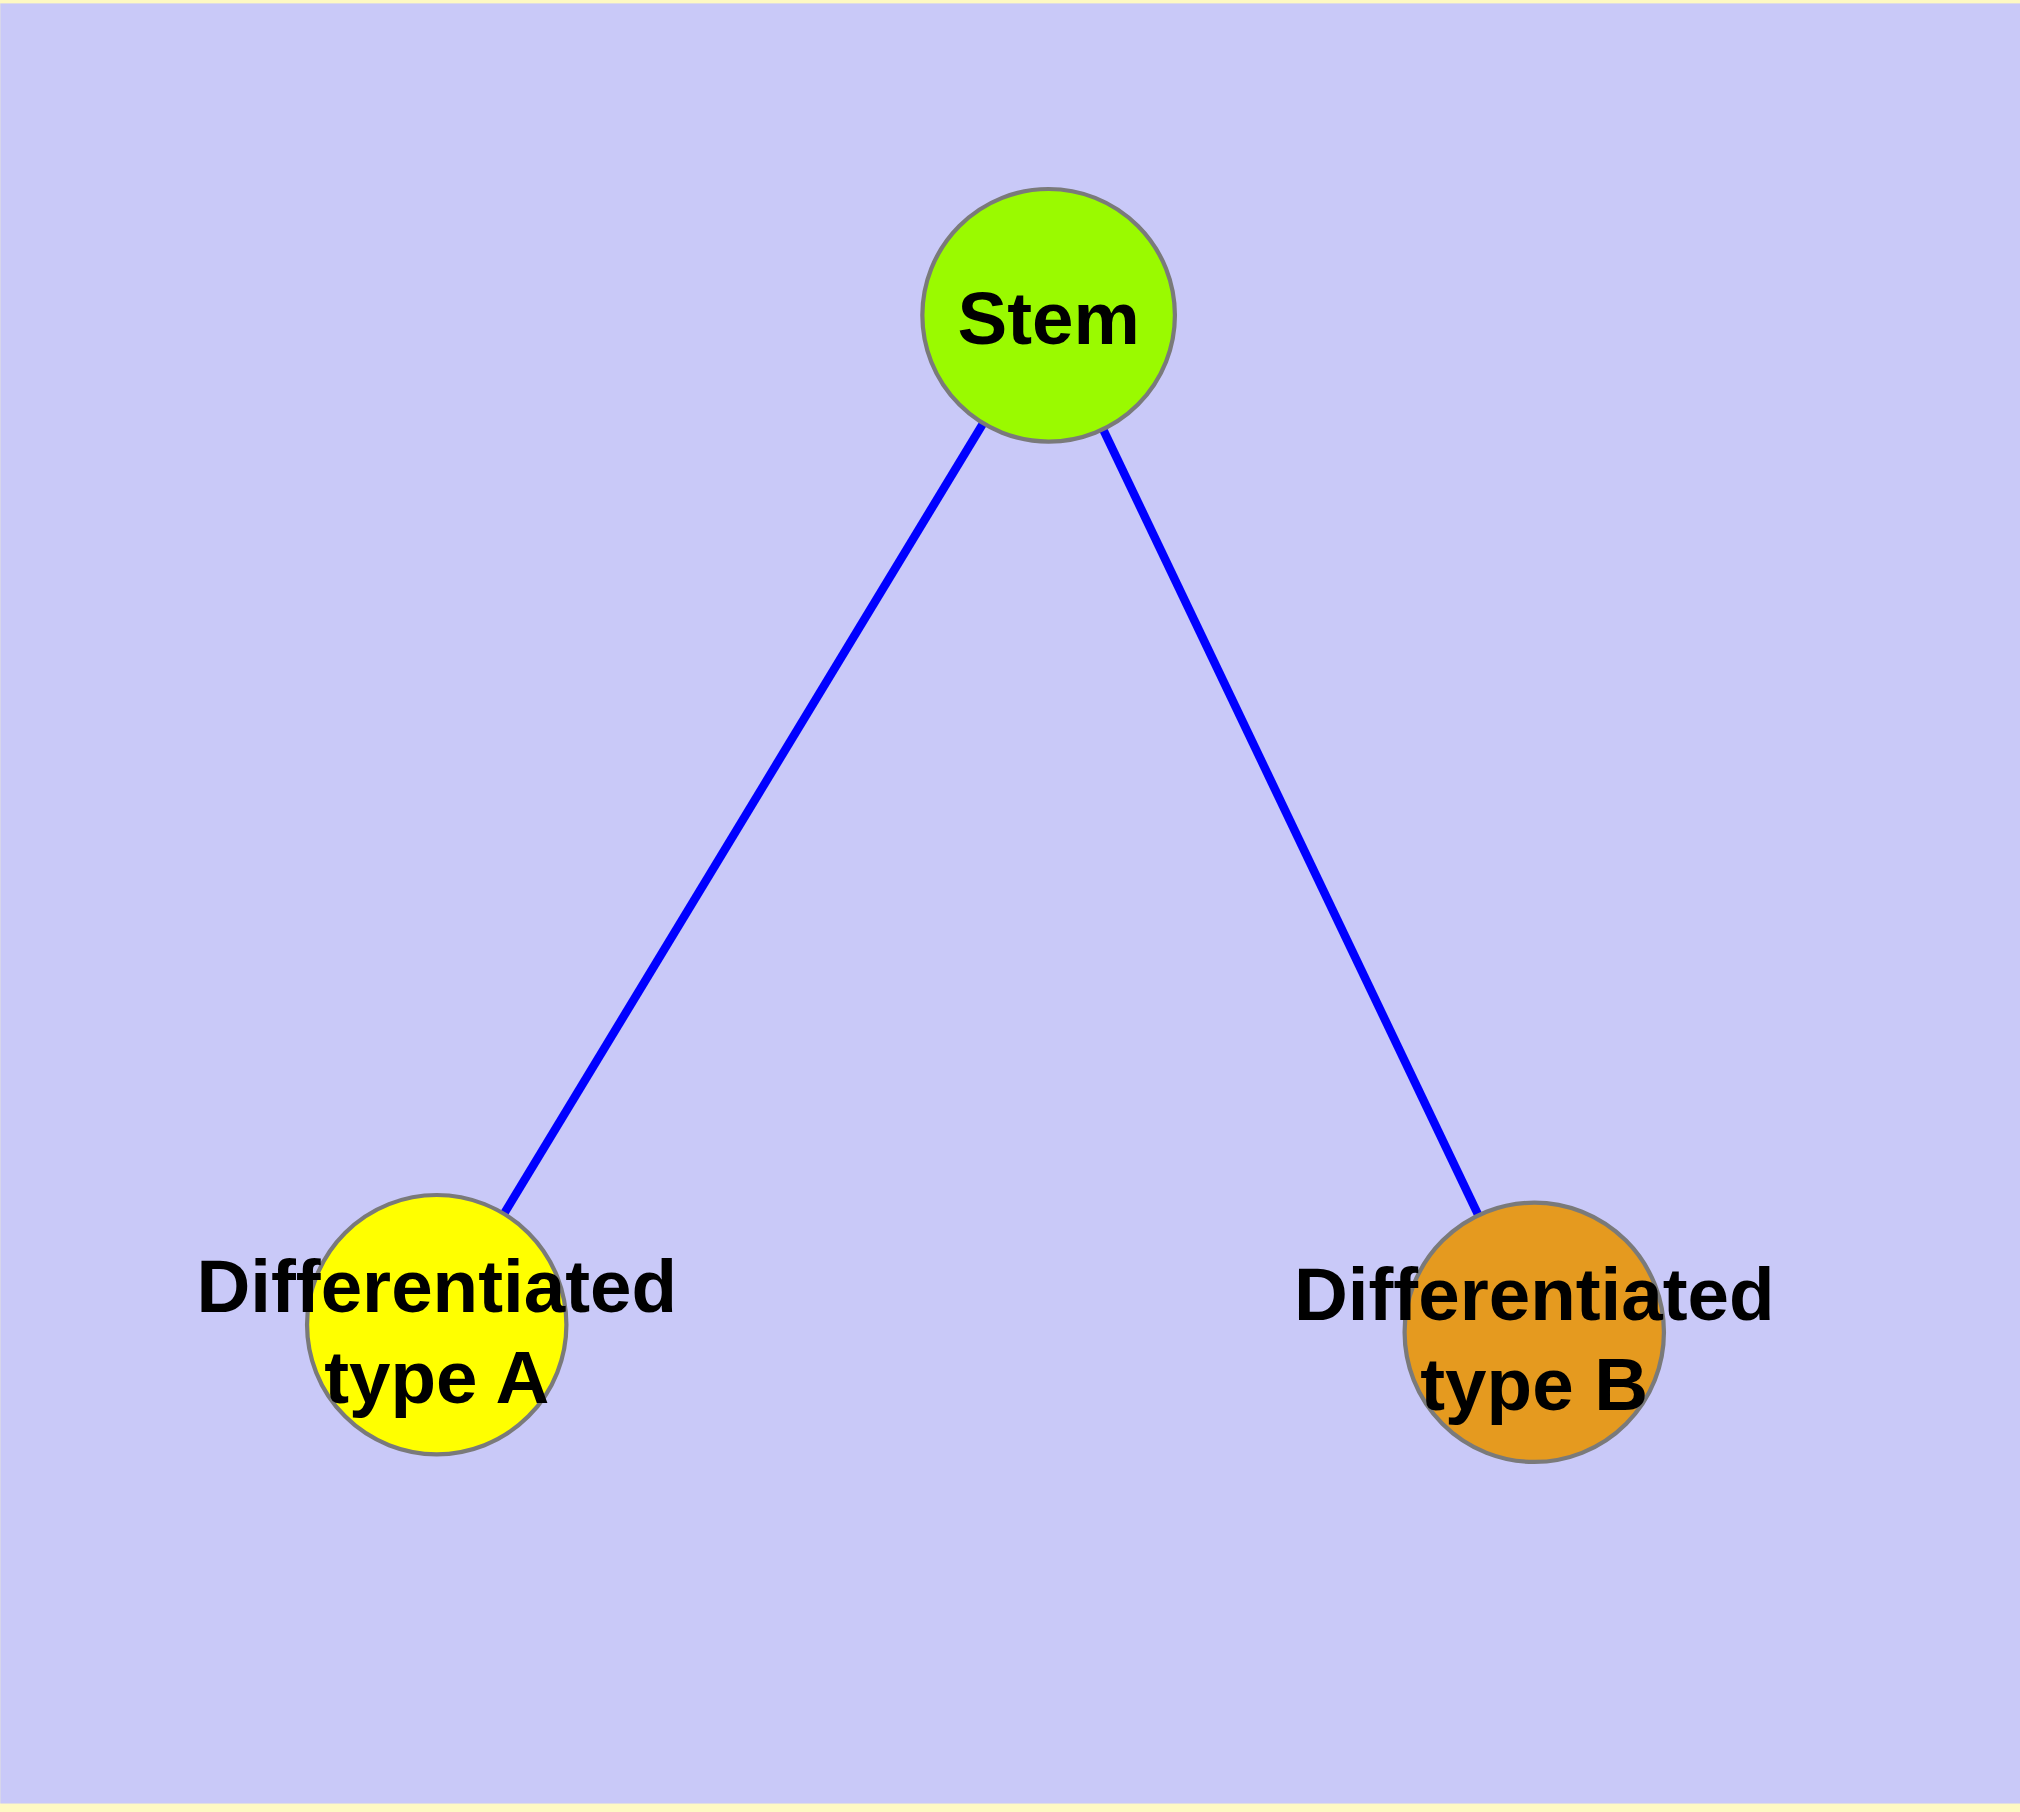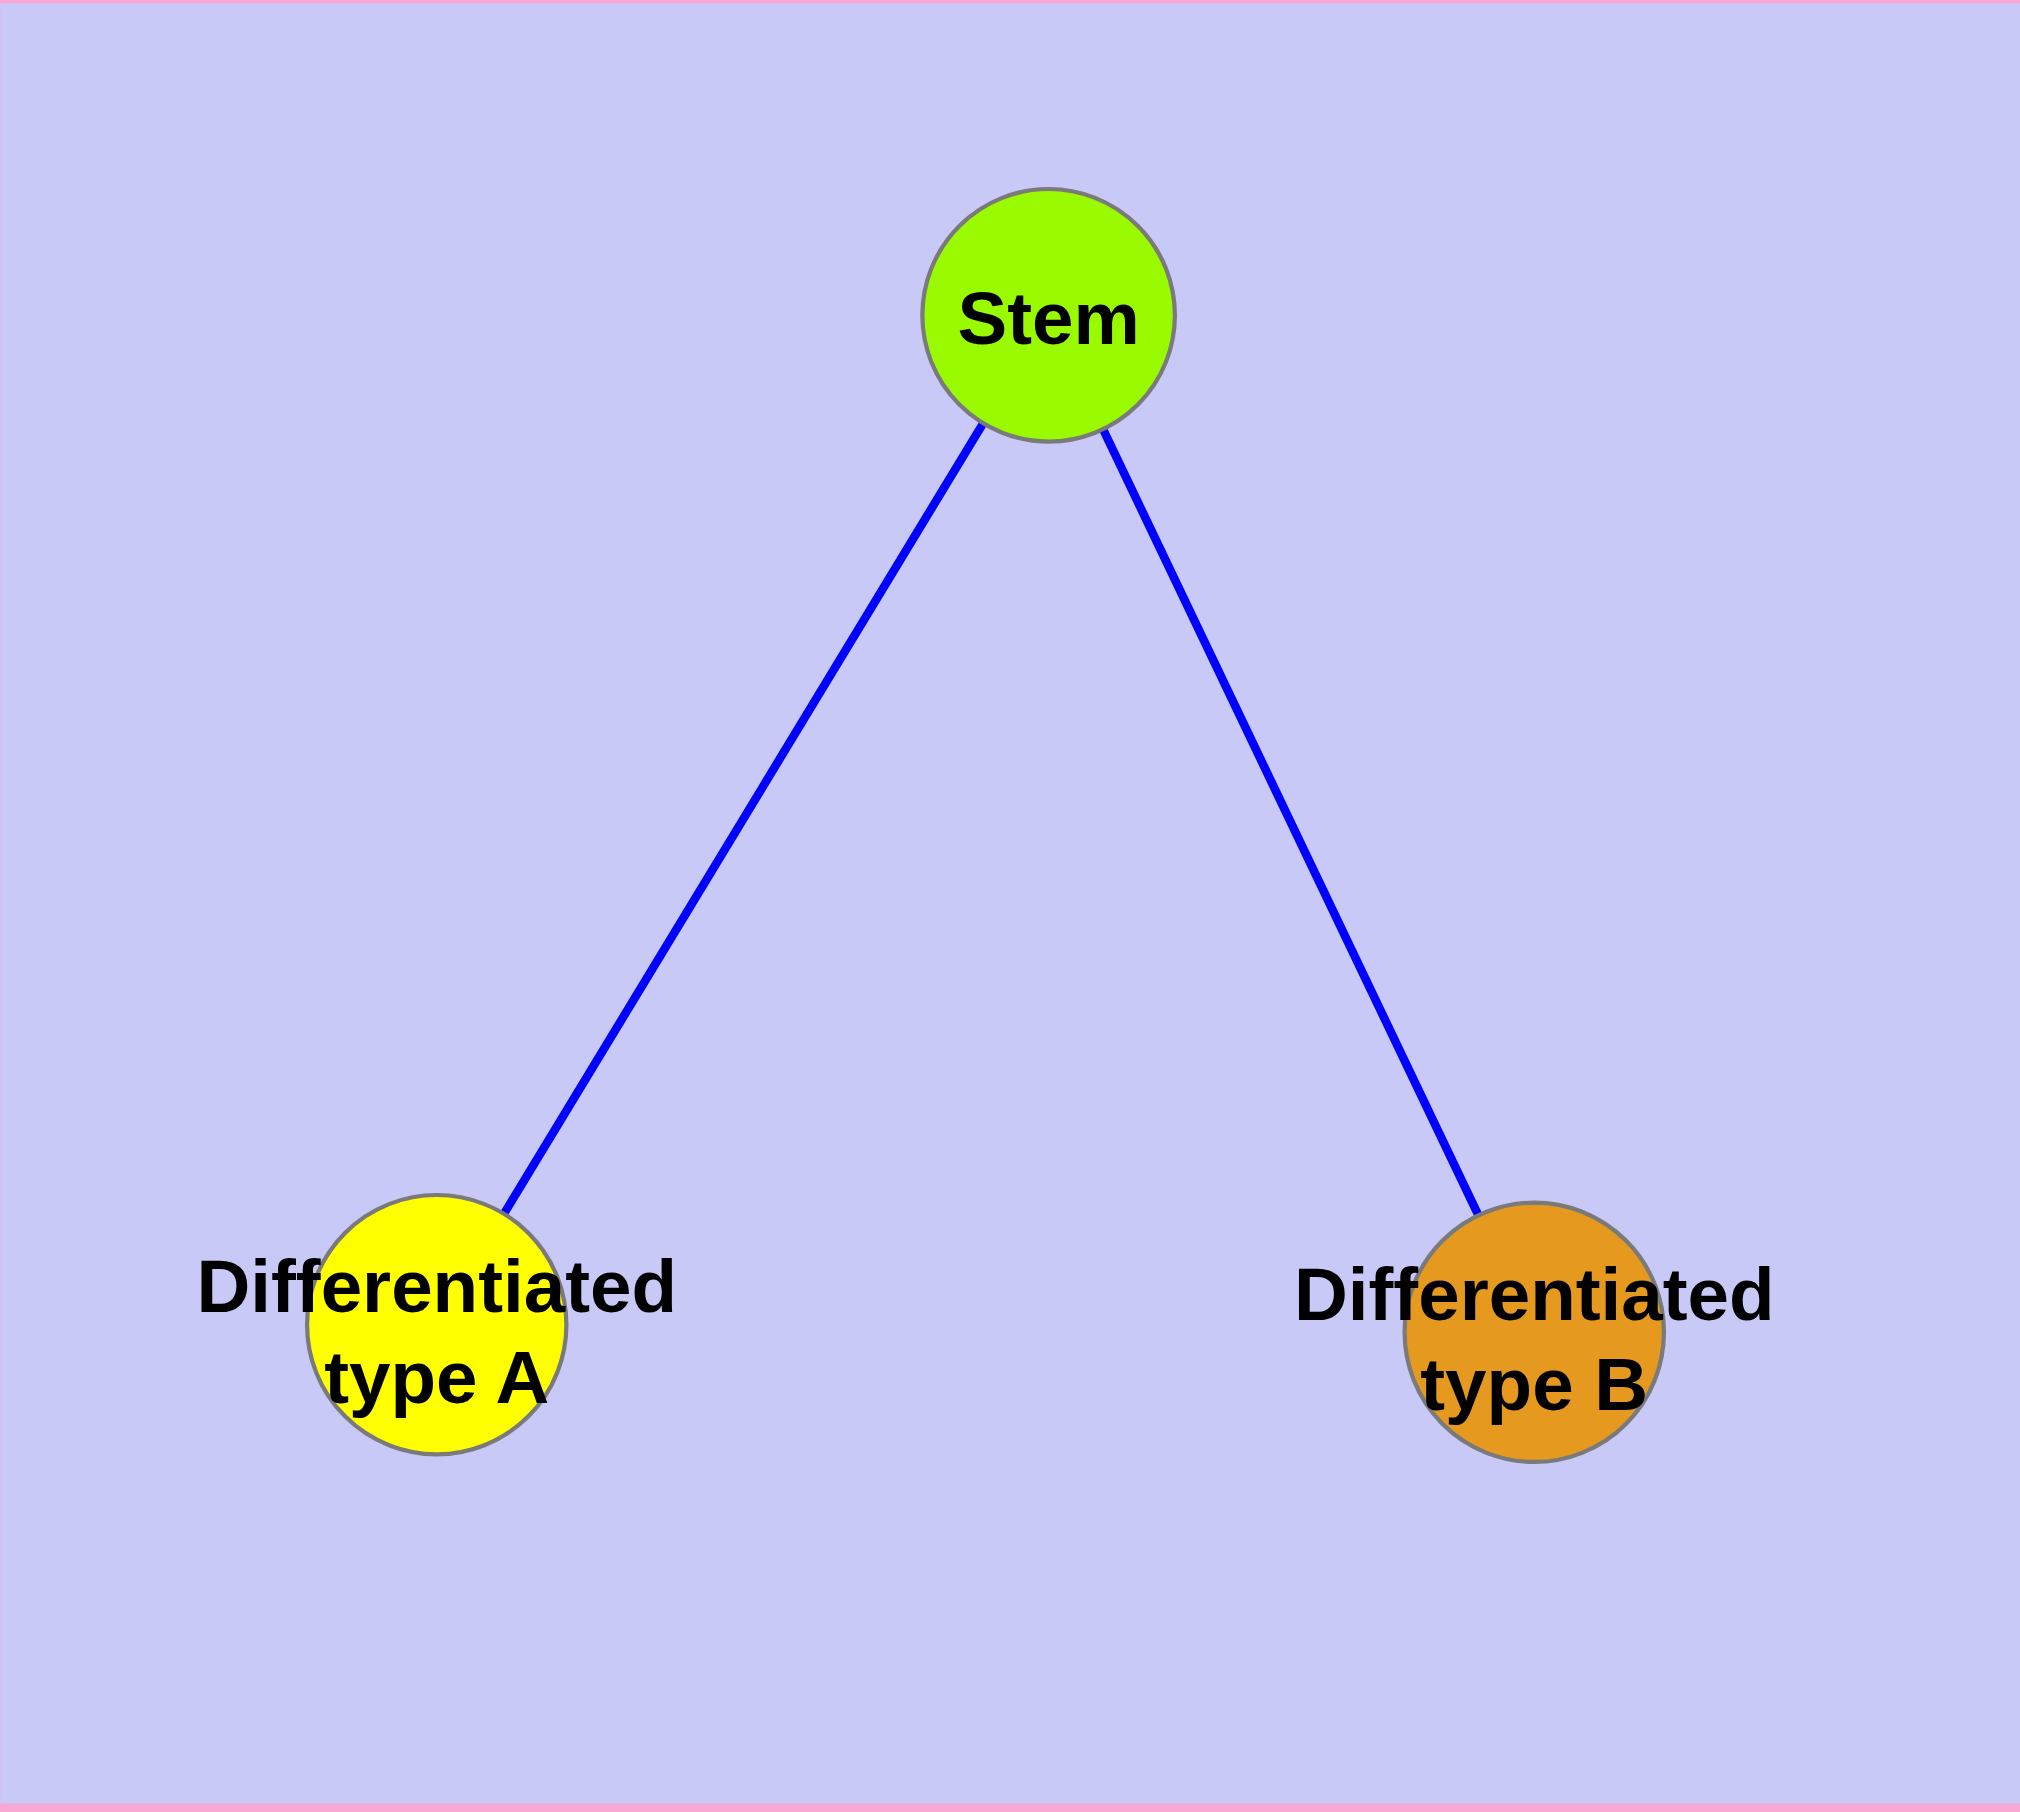--- a/index.html
+++ b/index.html
@@ -5,21 +5,21 @@
   html, body {
     margin: 0;
     padding: 0;
     background: #ffffff;
     font-family: "Liberation Sans", sans-serif;
   }
   .stage {
     position: relative;
     width: 2021px;
     height: 1812px;
-    background: #f9a8d4;
+    background: #fef9c3;
     overflow: hidden;
   }
   svg.graph {
     position: absolute;
     top: 0;
     left: 0;
     width: 2021px;
     height: 1812px;
     display: block;
   }

